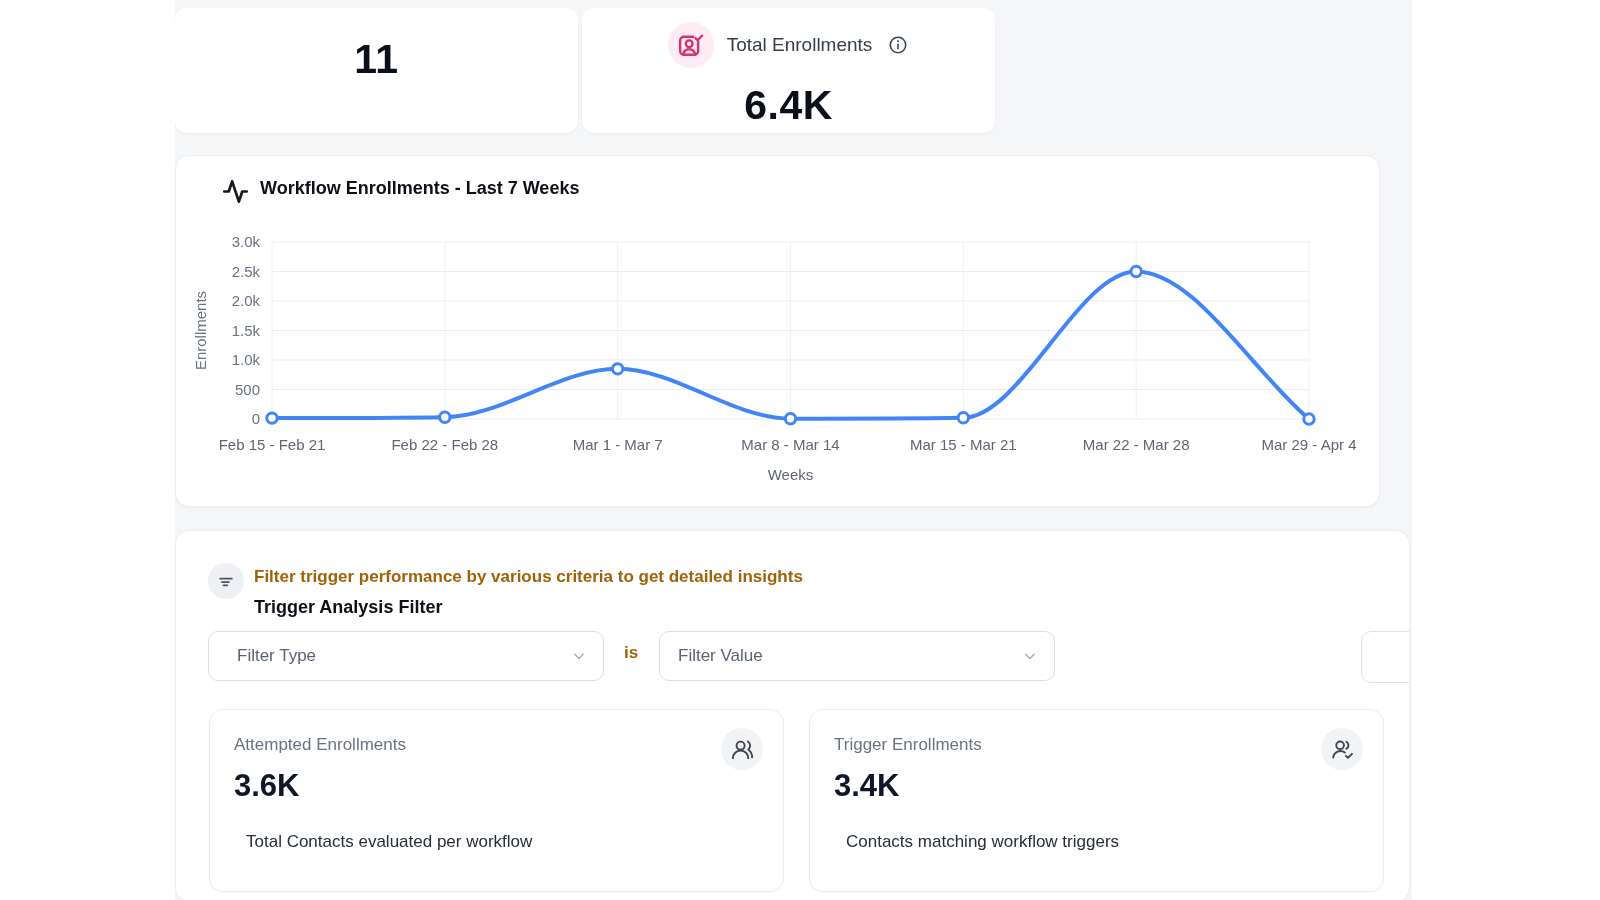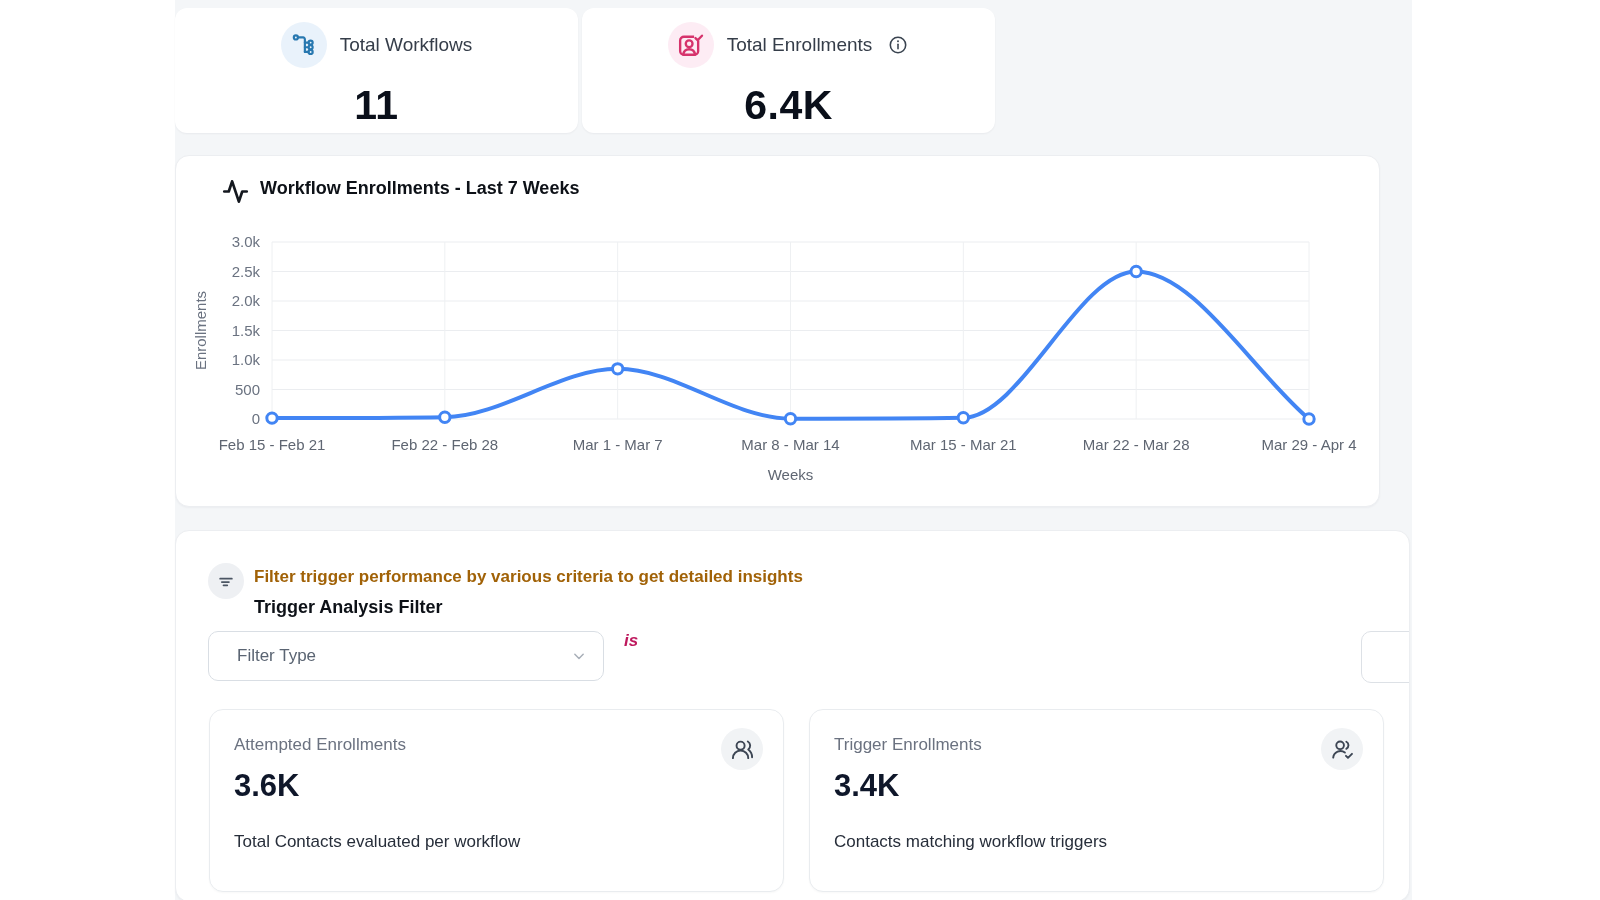--- a/index.html
+++ b/index.html
@@ -53,64 +53,49 @@
   .filter-subtitle{position:absolute;left:78px;top:36px;font-size:17px;color:#a16207;font-weight:bold;}
   .filter-row{position:absolute;left:0;top:100px;width:100%;height:50px;}
   .select{
     position:absolute;height:50px;background:#fff;border:1px solid #d9dee4;border-radius:10px;
     box-sizing:border-box;display:flex;align-items:center;justify-content:space-between;
     padding:0 14px 0 18px;cursor:pointer;
   }
   .select-type{left:32px;width:396px;padding-left:28px;}
   .select-value{left:483px;width:396px;}
   .select-text{font-size:17px;color:#5a6472;}
-  .connector{position:absolute;left:448px;top:0;font-size:17px;font-weight:600;color:#be185d;font-style:italic;}
+  .connector{position:absolute;left:448px;top:12px;font-size:17px;font-weight:600;color:#a16207;}
   .partial-box{
     position:absolute;left:1185px;top:0px;width:120px;height:52px;
     background:#fff;border:1px solid #dde1e6;border-radius:10px;box-sizing:border-box;cursor:pointer;
   }
   
   .metrics-row{position:absolute;left:0;top:178px;}
   .metric-card{
     position:absolute;top:0;height:183px;background:#fff;border:1px solid #e9ecef;border-radius:14px;
     box-sizing:border-box;box-shadow:0 1px 2px rgba(16,24,40,.03);
   }
   .metric-a{left:33px;width:575px;padding-left:32px;}
   .metric-b{left:633px;width:575px;}
   .metric-label{position:absolute;left:24px;top:25px;font-size:17px;color:#6b7280;}
   .metric-icon-circle{
     position:absolute;right:20px;top:18px;width:42px;height:42px;border-radius:50%;
     background:#f1f3f5;color:#3d4654;display:flex;align-items:center;justify-content:center;
   }
   .metric-value{position:absolute;left:24px;top:58px;font-size:31px;font-weight:700;color:#0f172a;}
-  .metric-desc{position:absolute;left:24px;top:122px;font-size:17px;color:#272e3a;}
+  .metric-desc{position:absolute;left:36px;top:122px;font-size:17px;color:#272e3a;}
 </style>
 </head>
 <body>
 
 <div class="content">
 
   <div class="stats-row">
 
     <div class="stat-card w1" style="--accent: #2878b0; --accent-bg: #e9f2fb;">
-      <div class="stat-head">
-        <span class="icon-circle">
-          <svg width="26" height="26" viewBox="0 0 24 24" fill="none" stroke="currentColor" stroke-width="2" stroke-linecap="round" stroke-linejoin="round">
-            <circle cx="4.5" cy="5" r="1.9"></circle>
-            <path d="M6.4 5h4.8a1.6 1.6 0 0 1 1.6 1.6V18.4"></path>
-            <path d="M12.8 9.8h3.4"></path>
-              <circle cx="18.1" cy="9.8" r="1.9"></circle>
-            <path d="M12.8 14.1h3.4"></path>
-              <circle cx="18.1" cy="14.1" r="1.9"></circle>
-            <path d="M12.8 18.4h3.4"></path>
-              <circle cx="18.1" cy="18.4" r="1.9"></circle>
-          </svg>
-        </span>
-        <span class="stat-label">Total Workflows</span>
-      </div>
       <div class="stat-value">11</div>
     </div>
 
 
     <div class="stat-card w3" style="--accent: #d6336c; --accent-bg: #fdecf4;">
       <div class="stat-head">
         <span class="icon-circle">
           <svg width="27" height="27" viewBox="0 0 24 24" fill="none" stroke="currentColor" stroke-width="2.1" stroke-linecap="round" stroke-linejoin="round">
             <rect x="2.8" y="4.2" width="16" height="16" rx="3.4"></rect>
             <rect x="15.2" y="1.2" width="8.5" height="6.2" fill="var(--accent-bg)" stroke="none"></rect>
@@ -197,20 +182,28 @@
     <div class="filter-row">
       <div class="select select-type">
         <span class="select-text">Filter Type</span>
         <span style="color:#a8afb8;display:flex;">
           <svg width="20" height="20" viewBox="0 0 24 24" fill="none" stroke="currentColor" stroke-width="1.8" stroke-linecap="round" stroke-linejoin="round">
               <path d="m7 10 5 5 5-5"></path>
             </svg>
         </span>
       </div>
       <span class="connector">is</span>
+      <div class="select select-value">
+        <span class="select-text">Filter Value</span>
+        <span style="color:#a8afb8;display:flex;">
+          <svg width="20" height="20" viewBox="0 0 24 24" fill="none" stroke="currentColor" stroke-width="1.8" stroke-linecap="round" stroke-linejoin="round">
+              <path d="m7 10 5 5 5-5"></path>
+            </svg>
+        </span>
+      </div>
       <div class="partial-box"></div>
     </div>
 
     <div class="metrics-row">
 
       <div class="metric-card metric-a">
         <div class="metric-label">Attempted Enrollments</div>
         <div class="metric-icon-circle">
           <svg width="23" height="23" viewBox="0 0 24 24" fill="none" stroke="currentColor" stroke-width="2" stroke-linecap="round" stroke-linejoin="round">
             <circle cx="10" cy="8" r="4.2"></circle>

